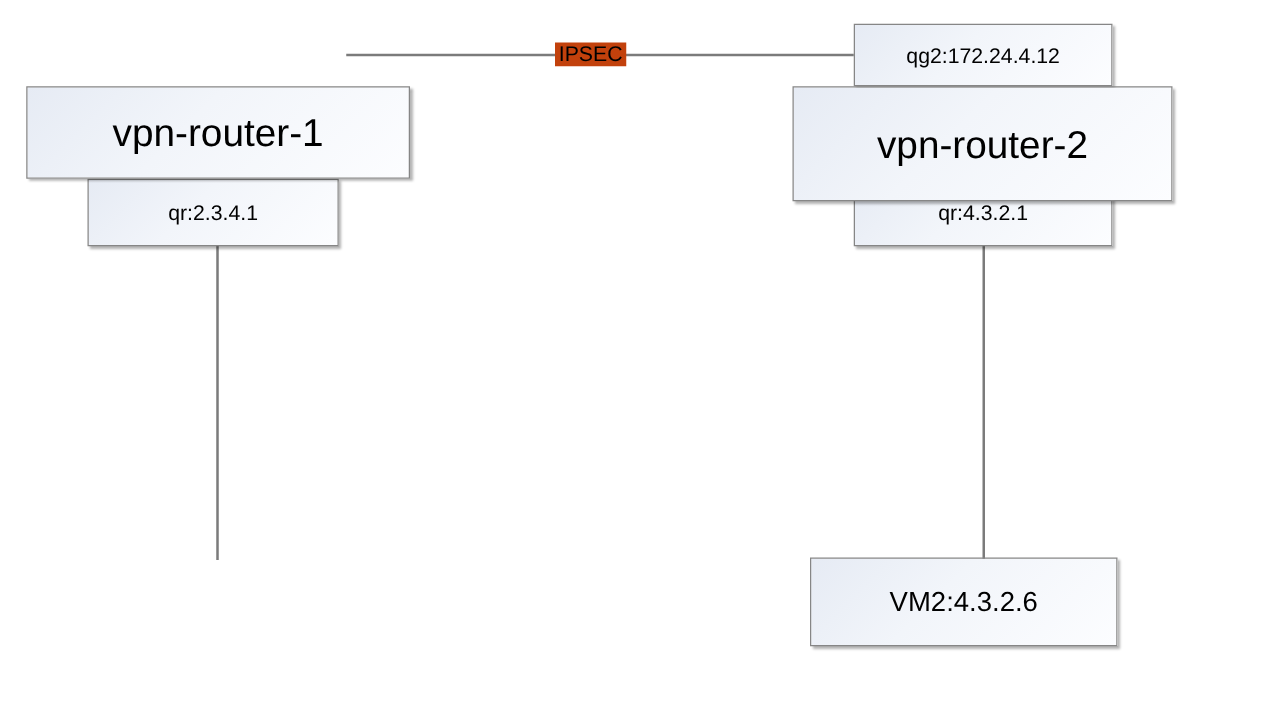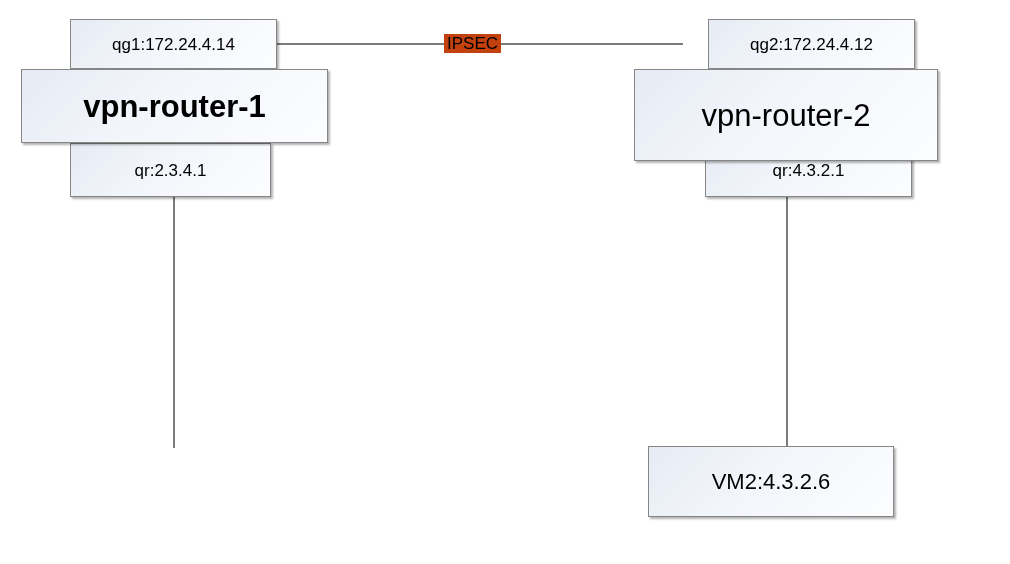--- a/index.html
+++ b/index.html
@@ -78,42 +78,39 @@
 <body>
 
 <div id="canvas">
 
   <div class="edge-h" style="left:277px; top:43px; width:406px;"></div>
 
   <div class="edge-v" style="left:173px; top:196px; height:252px;"></div>
 
   <div class="edge-v" style="left:786px; top:196px; height:252px;"></div>
 
-  <div class="node iface" style="left:70px; top:19px; width:207px; height:50px;">
-    <span>qg1:172.24.4.14</span>
-  </div>
 
-  <div class="node router" style="left:21px; top:69px; width:307px; height:74px;font-weight:bold;">
+  <div class="node router" style="left:21px; top:69px; width:307px; height:74px;">
     <span>vpn-router-1</span>
   </div>
 
   <div class="node iface" style="left:70px; top:143px; width:201px; height:54px;">
     <span>qr:2.3.4.1</span>
   </div>
 
 
-  <div class="node iface" style="left:683px; top:19px; width:207px; height:50px;margin-left:25px;">
+  <div class="node iface" style="left:683px; top:19px; width:207px; height:50px;">
     <span>qg2:172.24.4.12</span>
   </div>
 
   <div class="node router" style="left:634px; top:69px; width:304px; height:92px;">
     <span>vpn-router-2</span>
   </div>
 
-  <div class="node iface" style="left:683px; top:143px; width:207px; height:54px;margin-left:22px;">
+  <div class="node iface" style="left:683px; top:143px; width:207px; height:54px;">
     <span>qr:4.3.2.1</span>
   </div>
 
   <div class="node vm" style="left:648px; top:446px; width:246px; height:71px;">
     <span>VM2:4.3.2.6</span>
   </div>
 
   <div class="edge-label" style="left:444px; top:34px;">IPSEC</div>
 
 </div>

